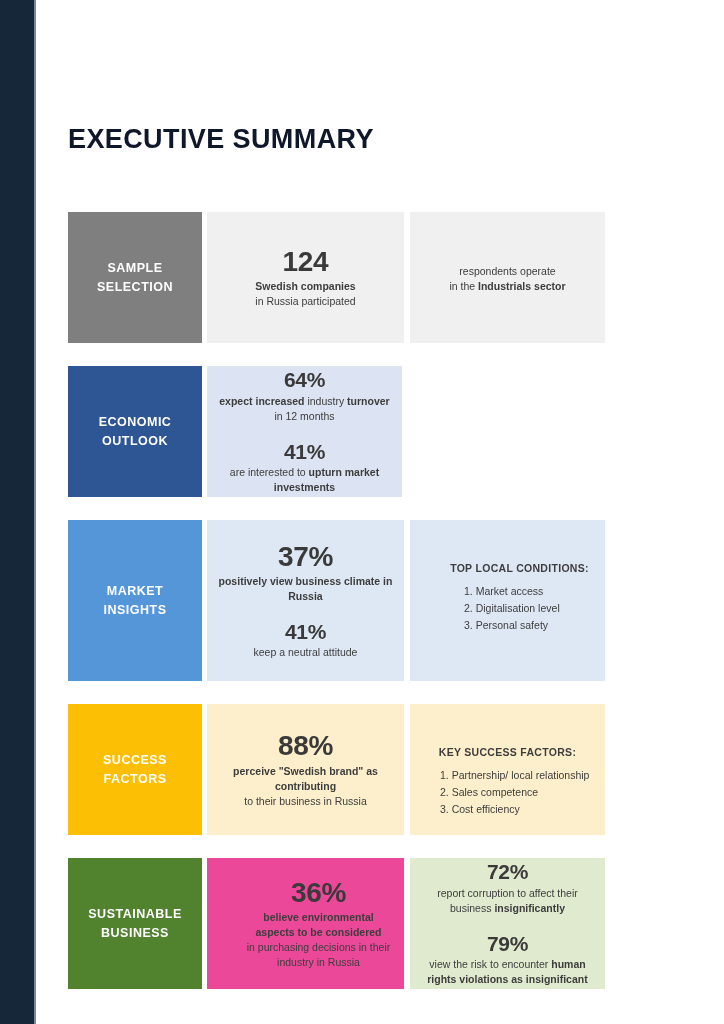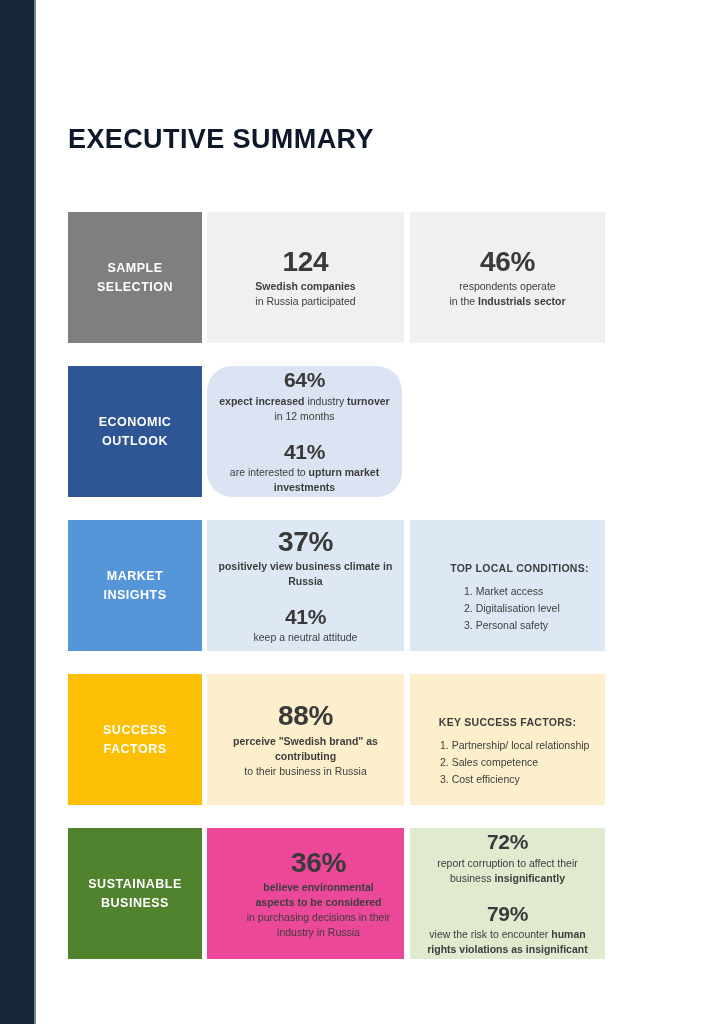--- a/index.html
+++ b/index.html
@@ -82,21 +82,21 @@
     padding: 8px 10px;
   }
 
   .cell-right {
     width: 195px;
     padding: 8px 8px;
   }
 
   .row-h-1 .cell { height: 131px; }
   .row-h-2 .cell { height: 131px; }
-  .row-h-3 .cell { height: 131px; }
+  .row-h-3 .cell { height: 161px; }
   .row-h-4 .cell { height: 131px; }
   .row-h-5 .cell { height: 131px; }
 
   .stat-block { margin: 3px 0; }
   .stat-block + .stat-block { margin-top: 13px; }
 
   .stat-number {
     font-size: 28px;
     font-weight: bold;
     line-height: 1.12;
@@ -158,35 +158,34 @@
       <div class="stat-block">
         <div class="stat-number">124</div>
         <div class="stat-text">
           <b>Swedish companies</b><br>
           <span>in Russia participated</span>
         </div>
       </div>
     </div>
     <div class="cell cell-right" style="background: rgb(240, 240, 240);">
       <div class="stat-block">
-        <div class="stat-number">46%</div>
         <div class="stat-text">
           <span>respondents operate</span><br>
           <span>in the </span><b>Industrials sector</b>
         </div>
       </div>
     </div>
   </div>
 
   <div class="row row-h-2">
     <div class="cell cell-label" style="background: rgb(46, 85, 148);">
       <span>ECONOMIC</span>
       <span>OUTLOOK</span>
     </div>
-    <div class="cell cell-right" style="background: rgb(220, 227, 242); border-radius: 25px;">
+    <div class="cell cell-right" style="background: rgb(220, 227, 242);">
       <div class="stat-block">
         <div class="stat-number small">64%</div>
         <div class="stat-text">
           <b>expect increased</b><span> industry </span><b>turnover</b><span> in 12 months</span>
         </div>
       </div>
       <div class="stat-block">
         <div class="stat-number small">41%</div>
         <div class="stat-text">
           <span>are interested to </span><b>upturn market investments</b>

